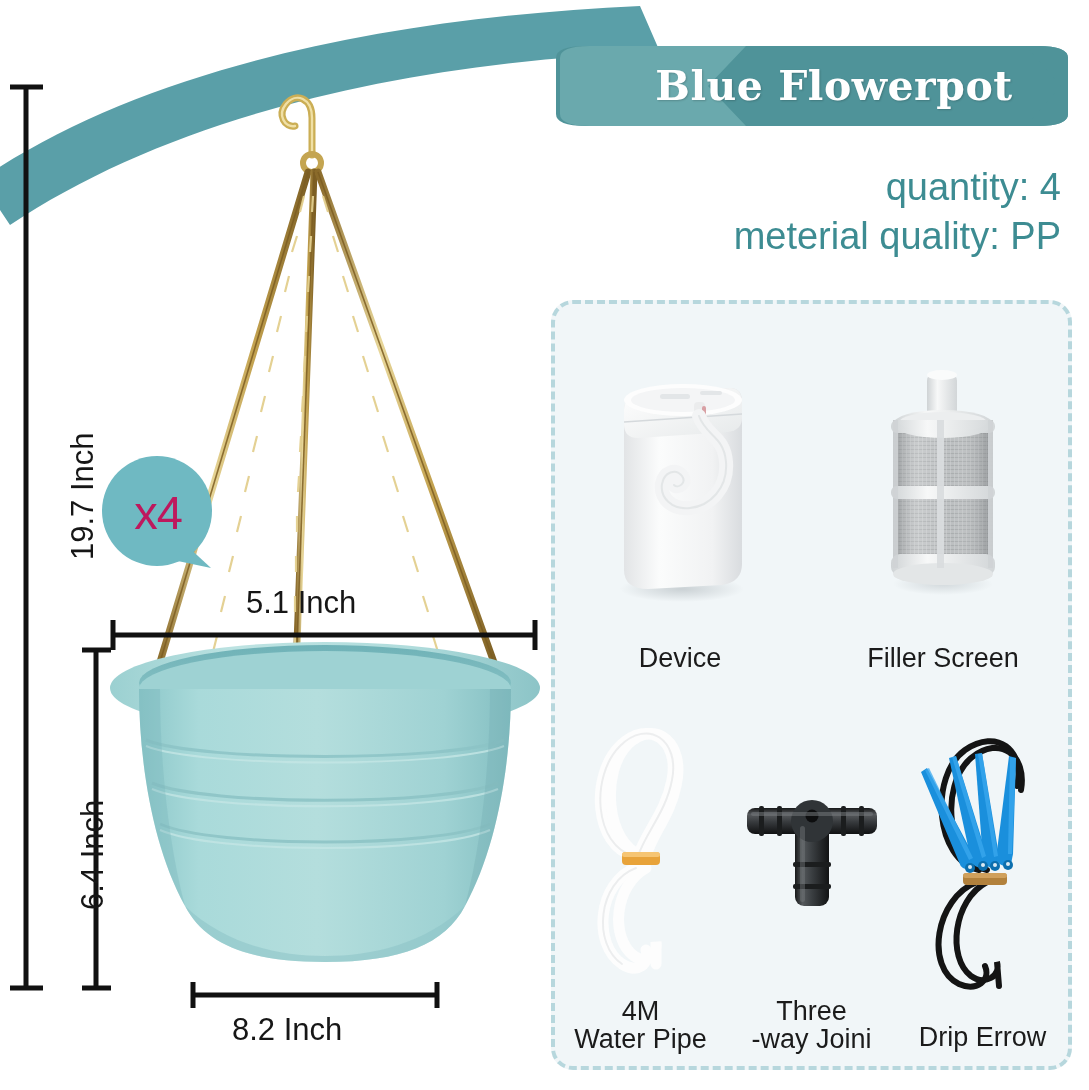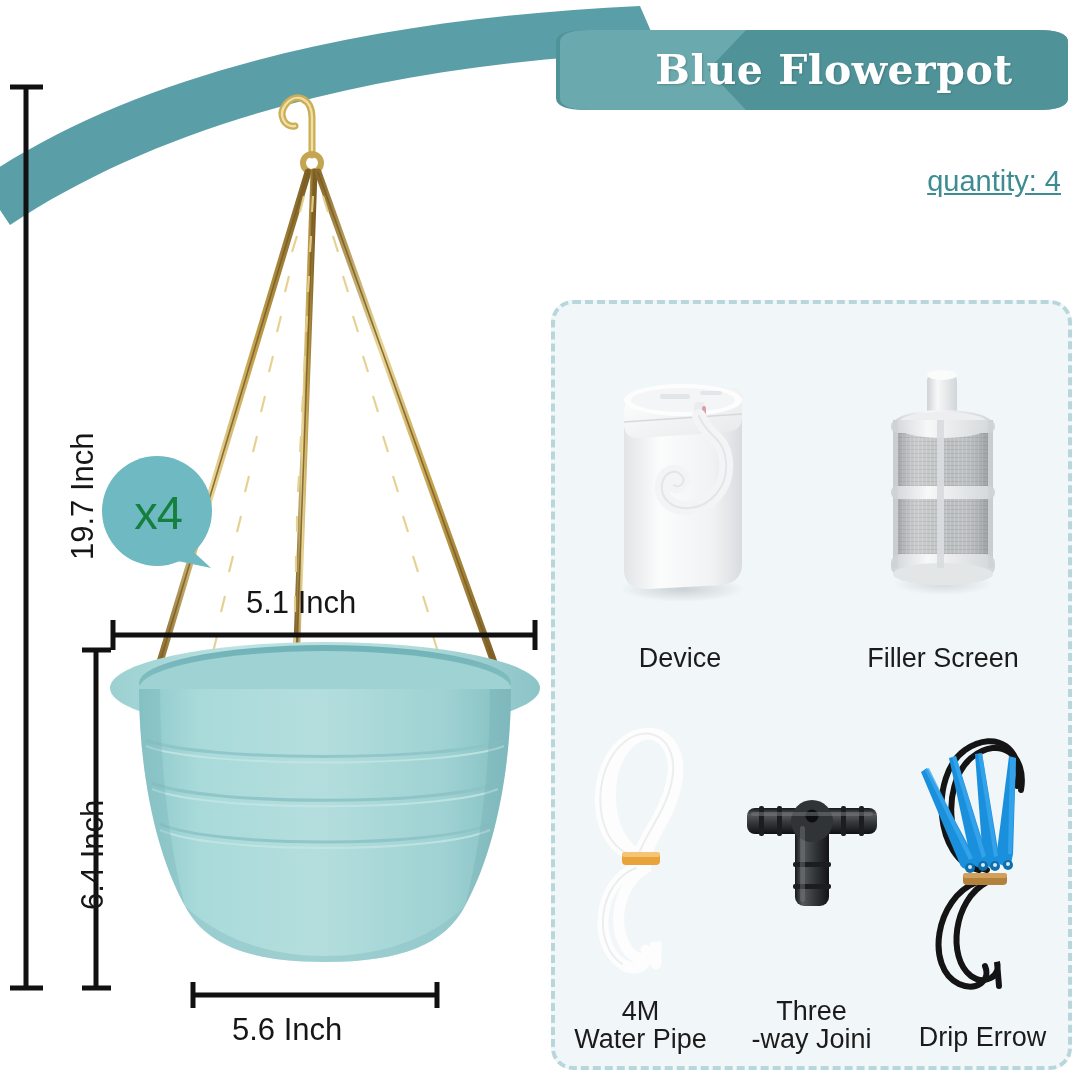--- a/index.html
+++ b/index.html
@@ -23,21 +23,21 @@
     position: absolute;
     left: 0; top: 0;
     width: 660px; height: 230px;
     pointer-events: none;
   }
 
   
   .banner {
     position: absolute;
     left: 556px;
-    top: 30px;
+    top: 46px;
     width: 512px;
     height: 80px;
     border-radius: 18px;
   }
   .banner-title {
     position: absolute;
     left: 0; top: 0;
     width: 512px; height: 80px;
     display: flex;
     align-items: center;
@@ -56,23 +56,22 @@
   .specs {
     position: absolute;
     right: 28px;
     top: 163px;
     width: 520px;
     text-align: right;
     color: #3d8c92;
     line-height: 1.28;
   }
   .spec-line {
-    font-size: 29px;
+    font-size: 38px;
     white-space: nowrap;
-    text-decoration: underline;
   }
 
   
   .panel {
     position: absolute;
     left: 551px;
     top: 300px;
     width: 521px;
     height: 770px;
     background: #f1f6f8;
@@ -127,21 +126,21 @@
     width: 118px;
     height: 118px;
   }
   .bubble-text {
     position: absolute;
     left: 0; top: 0;
     width: 118px; height: 112px;
     display: flex;
     align-items: center;
     justify-content: center;
-    color: #15803d;
+    color: #be185d;
     font-size: 47px;
     letter-spacing: -1px;
   }
 
   
   .dim-label {
     position: absolute;
     color: #161616;
     font-size: 31px;
     white-space: nowrap;
@@ -174,20 +173,21 @@
     <svg width="512" height="80" viewBox="0 0 512 80" style="position:absolute;left:0;top:0;">
       <path d="M 30,0 L 482,0 Q 512,0 512,12 L 512,68 Q 512,80 482,80 L 30,80 Q 0,80 0,68 L 0,12 Q 0,0 30,0 Z" fill="#4f9399"></path>
       <path d="M 34,0 L 190,0 L 152,40 L 190,80 L 34,80 Q 4,80 4,68 L 4,12 Q 4,0 34,0 Z" fill="#6aa9ad"></path>
       <path d="M 470,0 L 482,0 Q 512,0 512,12 L 512,68 Q 512,80 482,80 L 470,80 L 505,40 Z" fill="#4f9399"></path>
     </svg>
     <div class="banner-title">Blue Flowerpot</div>
   </div>
 
   <div class="specs">
     <div class="spec-line">quantity: 4</div>
+    <div class="spec-line">meterial quality: PP</div>
   </div>
 
   <div class="panel">
 
     <div class="acc-grid-top">
 
       <div class="acc-cell">
         <div class="acc-art">
           <svg width="180" height="250" viewBox="0 0 180 250">
             <defs>
@@ -496,15 +496,15 @@
       <path d="M 437,982 L 437,1008"></path>
     </g>
   </svg>
 
   <div class="dim-label vert" style="left:65px; top:560px;">19.7 Inch</div>
 
   <div class="dim-label vert" style="left:75px; top:910px;">6.4 Inch</div>
 
   <div class="dim-label" style="left:246px; top:585px;">5.1 Inch</div>
 
-  <div class="dim-label" style="left:232px; top:1012px;">5.6 Inch</div>
+  <div class="dim-label" style="left:232px; top:1012px;">8.2 Inch</div>
 
 </div>
 
 </body></html>

